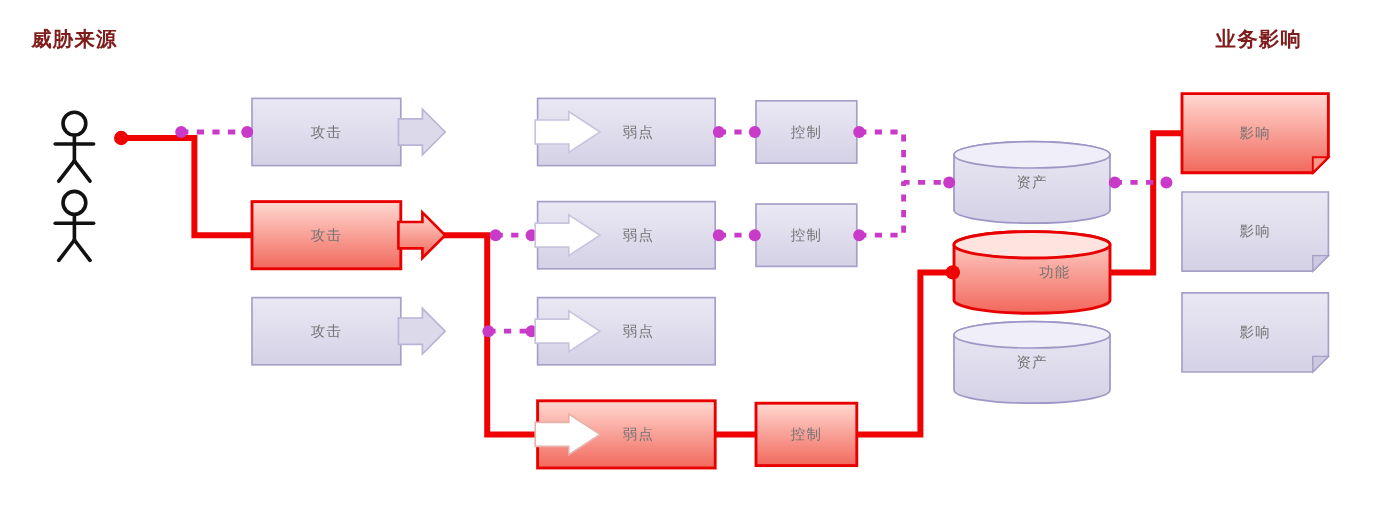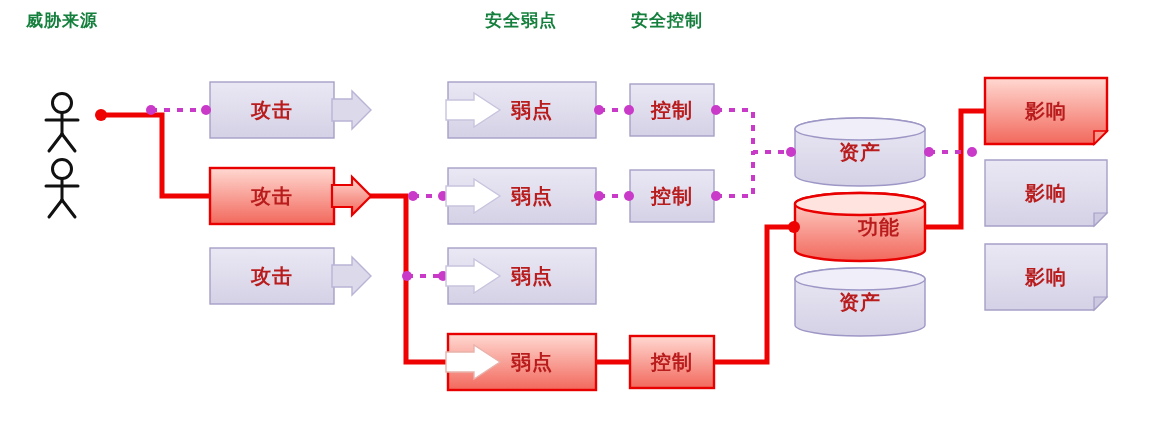--- a/index.html
+++ b/index.html
@@ -2,27 +2,27 @@
 <html><head>
 <meta charset="utf-8">
 <style>
   html,body{margin:0;padding:0;background:#fff;}
   .stage{
     position:relative;width:1161px;height:423px;background:#fff;
     font-family:"DejaVu Sans","Liberation Sans",sans-serif;overflow:hidden;
   }
   .stage svg{position:absolute;left:0;top:0;}
   .hdr{
-    position:absolute;top:8px;height:24px;width:120px;
+    position:absolute;top:20px;height:24px;width:120px;
     display:flex;align-items:center;justify-content:center;
-    font-weight:bold;font-size:17px;color:#15803d;letter-spacing:1px;white-space:nowrap;
+    font-weight:bold;font-size:17px;color:#7f1d1d;letter-spacing:1px;white-space:nowrap;
   }
   .lbl{
     position:absolute;display:flex;align-items:center;justify-content:center;
-    font-weight:bold;font-size:20px;color:#b91c1c;letter-spacing:1px;white-space:nowrap;
+    font-weight:normal;font-size:12px;color:#737373;letter-spacing:1px;white-space:nowrap;
     pointer-events:none;
   }
 </style>
 </head>
 <body>
 
 <div class="stage">
 
   <svg width="1161" height="423" viewBox="0 0 1161 423">
     <defs>
@@ -134,22 +134,21 @@
     <polygon points="332,185 352,185 352,177 371,196 352,215 352,207 332,207" fill="url(#gRed)" stroke="#e80000" stroke-width="2.2"></polygon>
     <polygon points="332,265 352,265 352,257 371,276 352,295 352,287 332,287" fill="#dcd9ea" stroke="#b9b4d6" stroke-width="1.4"></polygon>
 
     <polygon points="446,100 474,100 474,93 500,110 474,127 474,120 446,120" fill="#ffffff" stroke="#c9c4de" stroke-width="1.4"></polygon>
     <polygon points="446,186 474,186 474,179 500,196 474,213 474,206 446,206" fill="#ffffff" stroke="#c9c4de" stroke-width="1.4"></polygon>
     <polygon points="446,266 474,266 474,259 500,276 474,293 474,286 446,286" fill="#ffffff" stroke="#c9c4de" stroke-width="1.4"></polygon>
     <polygon points="446,352 474,352 474,345 500,362 474,379 474,372 446,372" fill="#ffffff" stroke="#e8b2ab" stroke-width="1.4"></polygon>
   </svg>
 
   <div class="hdr" style="left:2px">威胁来源</div>
-  <div class="hdr" style="left:461px">安全弱点</div>
-  <div class="hdr" style="left:607px">安全控制</div>
+  <div class="hdr" style="left:989px">业务影响</div>
 
   <div class="lbl" style="left:210px;top:82px;width:124px;height:56px">攻击</div>
   <div class="lbl" style="left:210px;top:168px;width:124px;height:56px">攻击</div>
   <div class="lbl" style="left:210px;top:248px;width:124px;height:56px">攻击</div>
 
   <div class="lbl" style="left:468px;top:82px;width:128px;height:56px">弱点</div>
   <div class="lbl" style="left:468px;top:168px;width:128px;height:56px">弱点</div>
   <div class="lbl" style="left:468px;top:248px;width:128px;height:56px">弱点</div>
   <div class="lbl" style="left:468px;top:334px;width:128px;height:56px">弱点</div>
 

